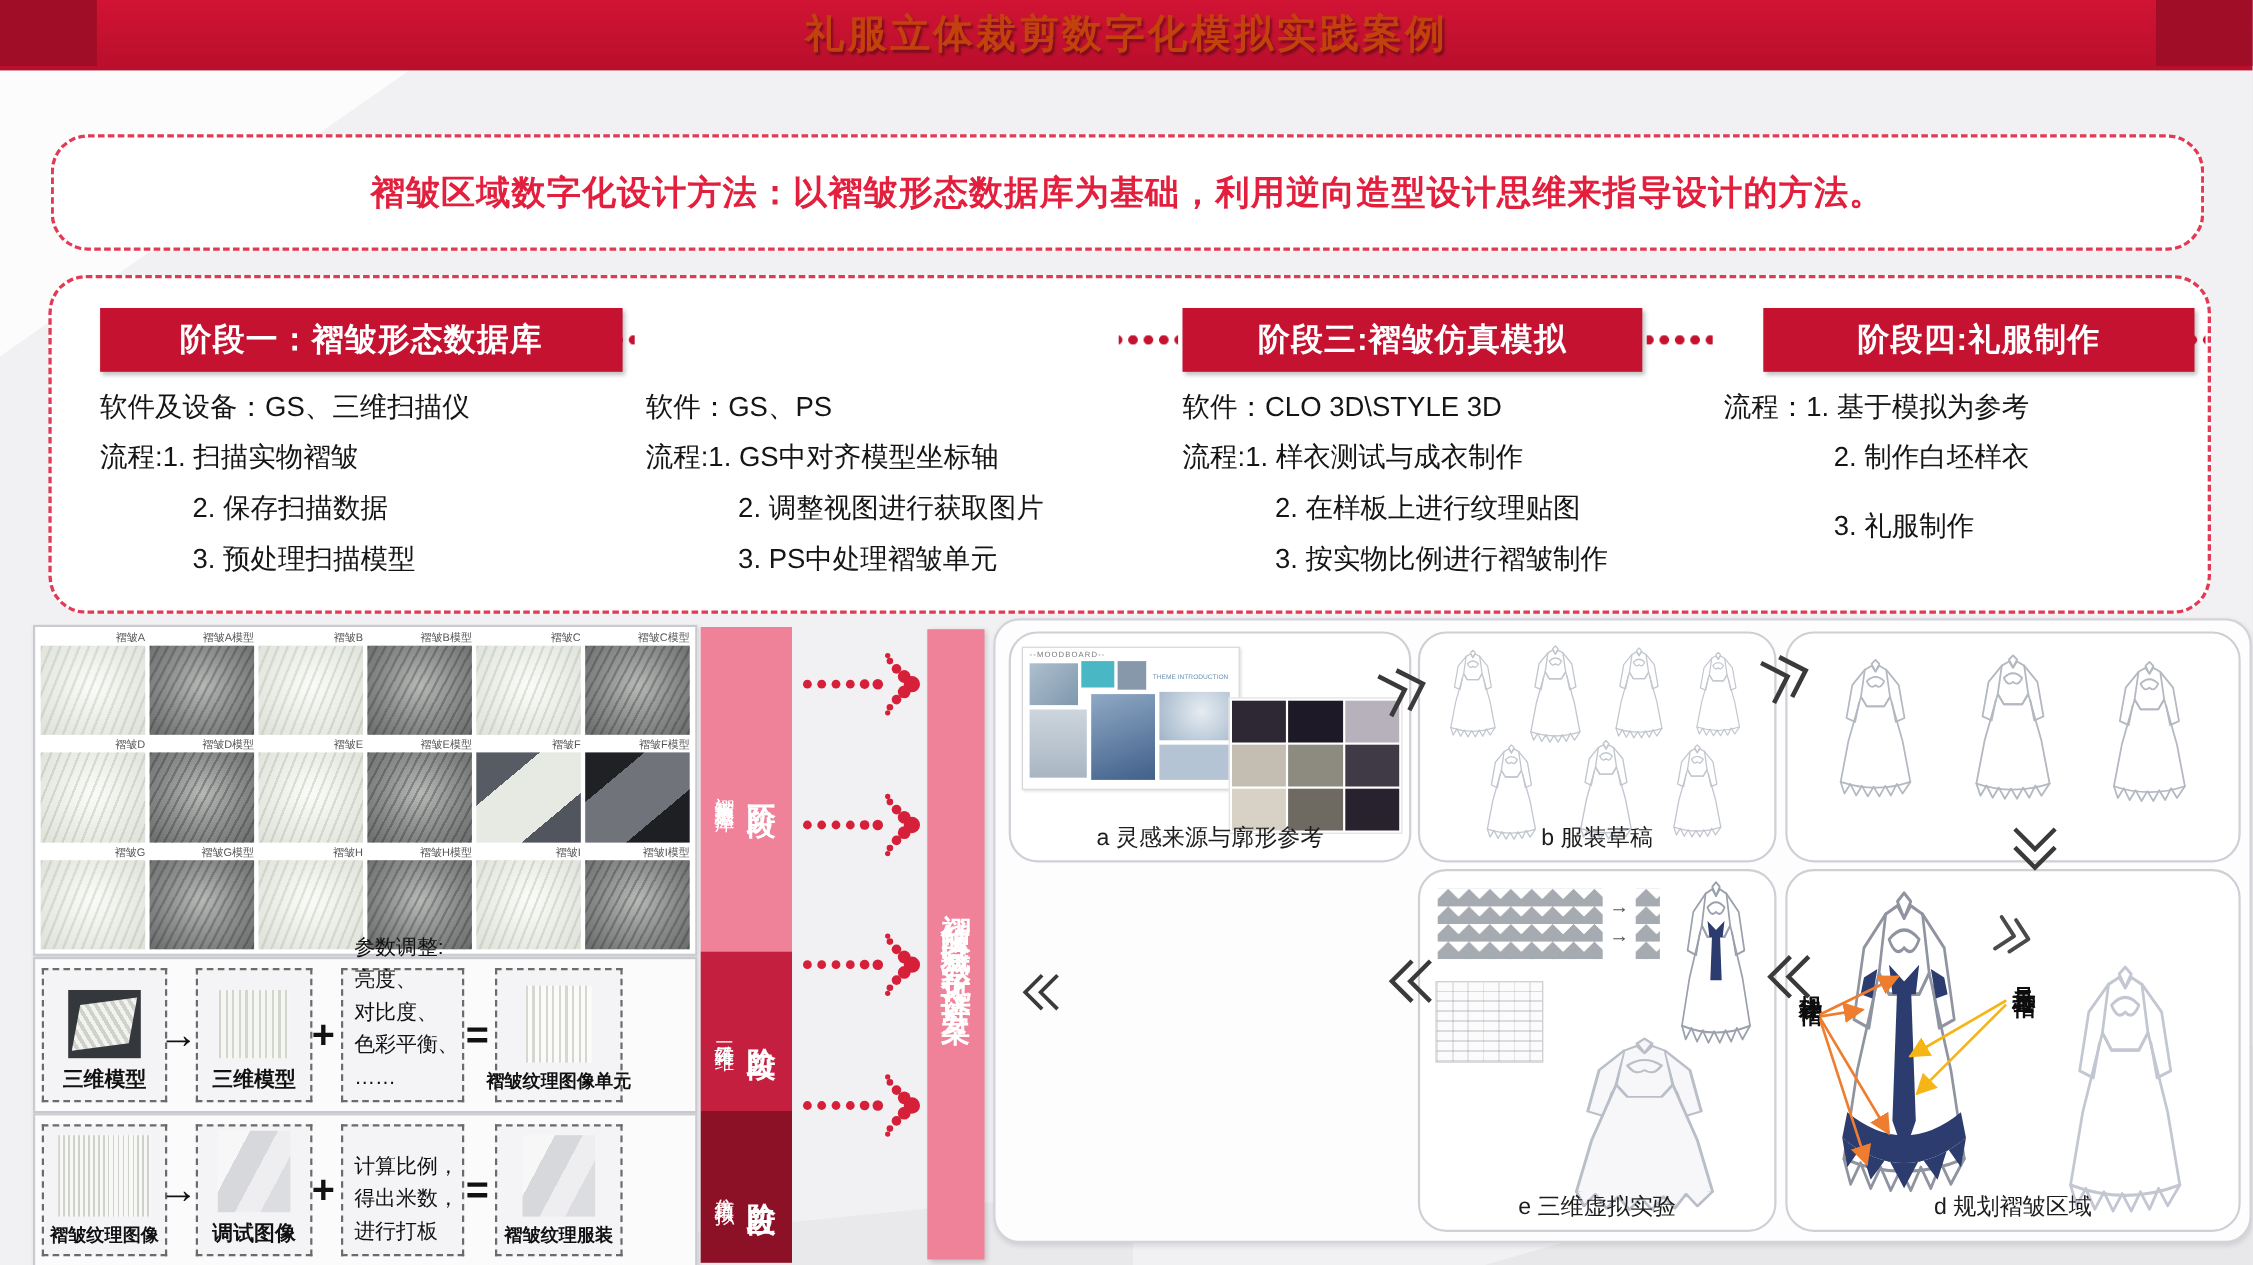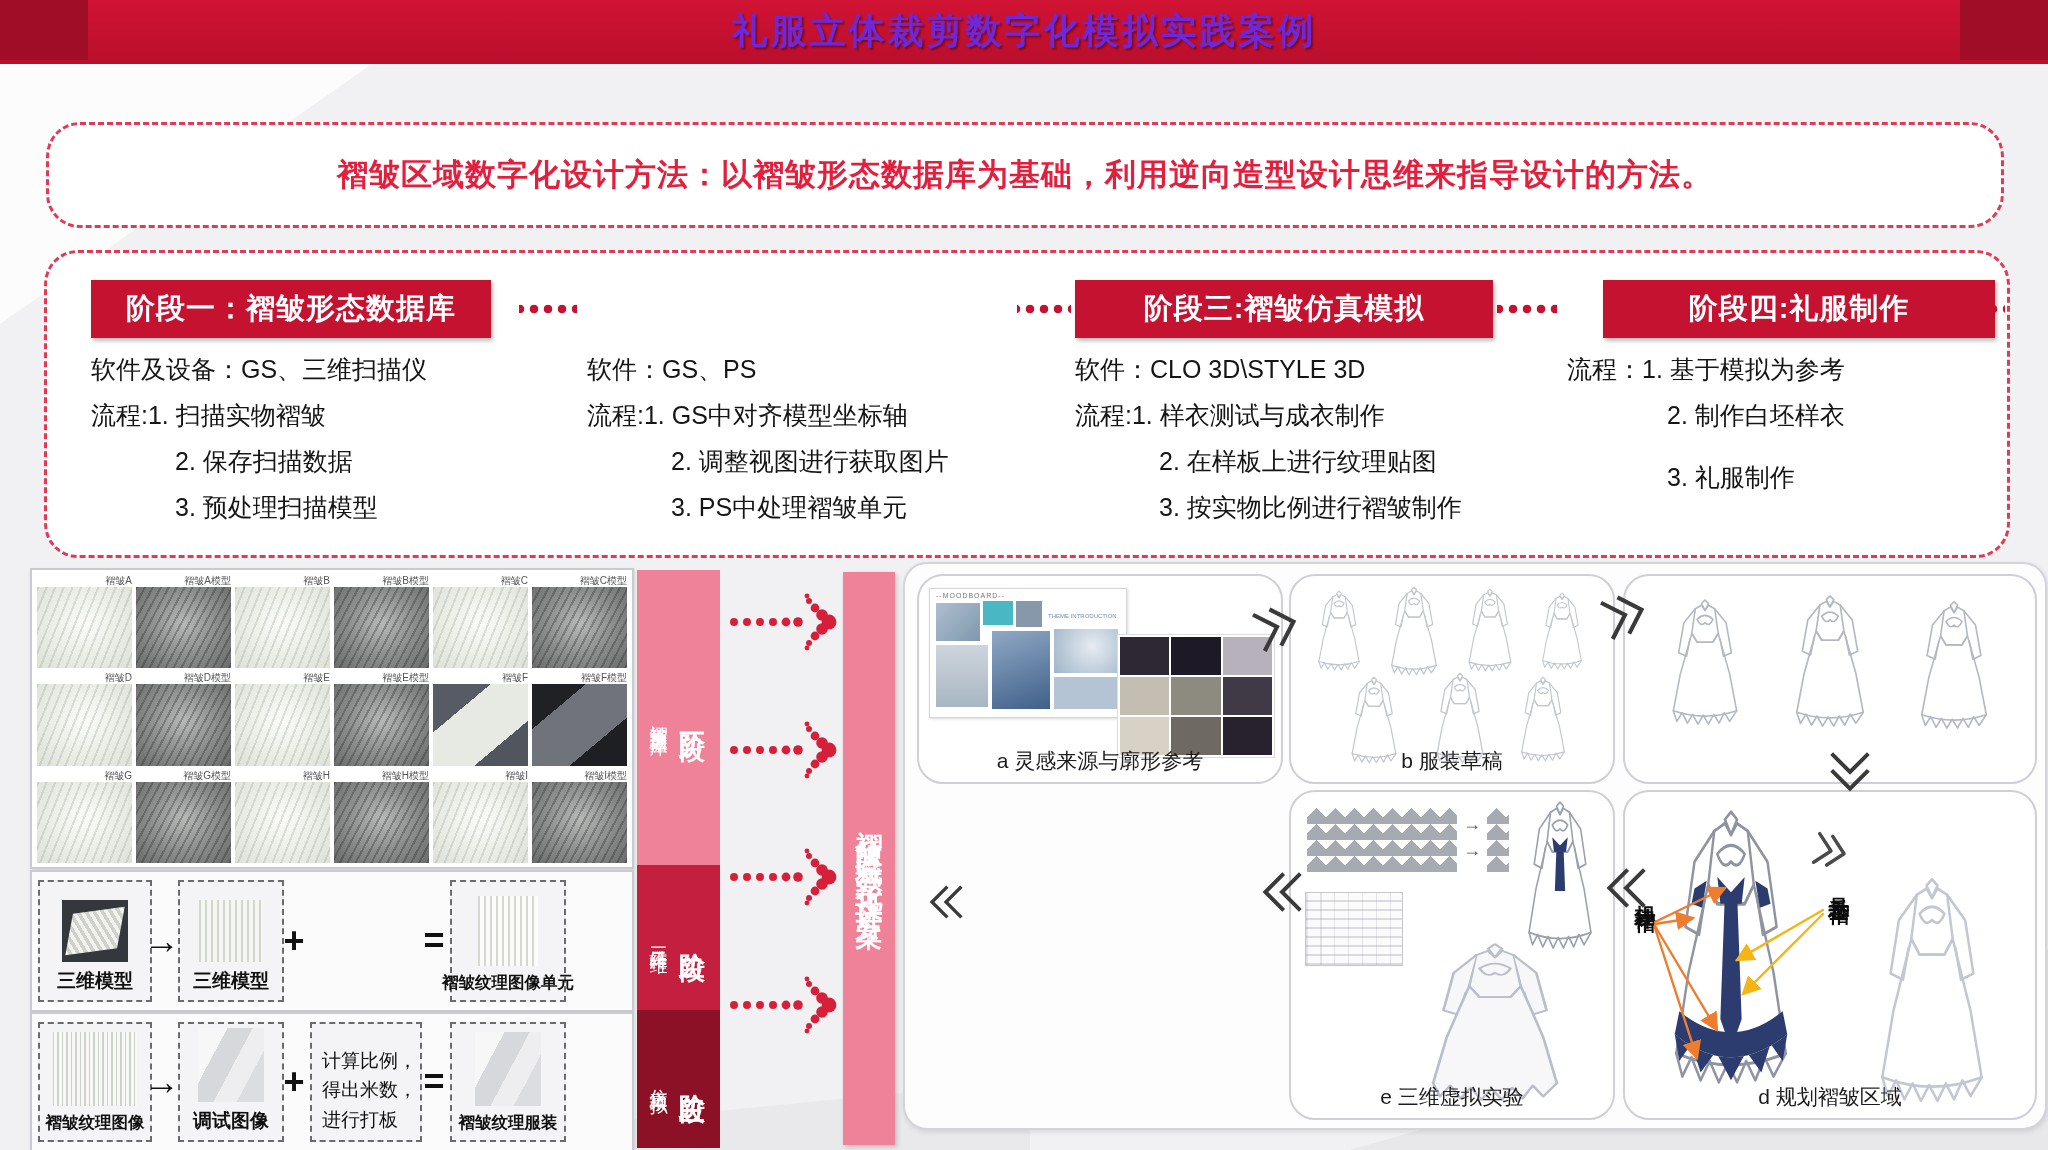--- a/index.html
+++ b/index.html
@@ -8,21 +8,21 @@
   .abs{position:absolute;}
   
   .deco{position:absolute;pointer-events:none;}
   .deco.d1{left:0;top:64px;width:620px;height:260px;background:rgba(255,255,255,.75);clip-path:polygon(0 0,60% 0,0 100%);}
   .deco.d2{left:1350px;top:950px;width:698px;height:200px;background:rgba(120,120,130,.07);clip-path:polygon(100% 0,100% 100%,0 100%);}
   .deco.d3{left:330px;top:1080px;width:700px;height:70px;background:rgba(120,120,130,.06);clip-path:polygon(0 100%,100% 0,100% 100%);}
   
   .banner{left:0;top:0;width:2048px;height:64px;background:linear-gradient(#d11334,#b90f2c);}
   .banner-edge{top:0;width:88px;height:60px;background:#9f0d26;}
   .banner-title{left:0;top:0;width:2048px;height:64px;line-height:62px;text-align:center;
-    color:#6d28d9;font-size:36px;font-weight:bold;letter-spacing:3px;text-shadow:2px 2px 2px rgba(0,0,0,.35);}
+    color:#c2410c;font-size:36px;font-weight:bold;letter-spacing:3px;text-shadow:2px 2px 2px rgba(0,0,0,.35);}
   
   .methodbox{left:46px;top:122px;width:1952px;height:100px;background:#fff;border:3px dashed #e23a55;
     border-radius:34px;display:flex;align-items:center;justify-content:center;}
   .methodtext{color:#e31f3e;font-size:31px;font-weight:bold;letter-spacing:1px;}
   
   .stagebox{left:44px;top:250px;width:1960px;height:302px;background:#fff;border:3px dashed #e23a55;border-radius:34px;}
   .sheader{position:absolute;top:27px;height:58px;background:#c41230;color:#fff;font-weight:bold;
     font-size:29px;display:flex;align-items:center;justify-content:center;letter-spacing:1px;
     box-shadow:2px 3px 4px rgba(0,0,0,.25);}
   .sdots{position:absolute;top:51px;height:10px;
@@ -157,21 +157,21 @@
     <div class="abs banner-edge" style="left:0"></div>
     <div class="abs banner-edge" style="right:0"></div>
   </div>
   <div class="abs banner-title">礼服立体裁剪数字化模拟实践案例</div>
 
   <div class="abs methodbox">
     <div class="methodtext">褶皱区域数字化设计方法：以褶皱形态数据库为基础，利用逆向造型设计思维来指导设计的方法。</div>
   </div>
 
   <div class="abs stagebox">
-    <div class="sheader" style="left:44px;width:400px">阶段一：褶皱形态数据库</div>
+    <div class="sheader" style="left:44px;width:475px">阶段一：褶皱形态数据库</div>
     <div class="sdots" style="left:472px;width:58px"></div>
     <div class="sdots" style="left:970px;width:54px"></div>
     <div class="sheader" style="left:1028px;width:418px">阶段三:褶皱仿真模拟</div>
     <div class="sdots" style="left:1450px;width:60px"></div>
     <div class="sheader" style="left:1556px;width:392px">阶段四:礼服制作</div>
     <div class="sdots" style="left:1934px;width:24px"></div>
 
     <div class="sline" style="left:44px;top:100px">软件及设备：GS、三维扫描仪</div>
     <div class="sline" style="left:44px;top:146px">流程:1. 扫描实物褶皱</div>
     <div class="sline" style="left:128px;top:192px">2. 保存扫描数据</div>
@@ -275,20 +275,29 @@
           <i></i>
         </div>
       <div class="flabel">三维模型</div>
     </div>
     <div class="op" style="left:118px;width:24px">→</div>
     <div class="dbox" style="left:146px;width:102px">
       <div class="fimg img-streak"></div>
       <div class="flabel">三维模型</div>
     </div>
     <div class="op" style="left:250px;width:24px">+</div>
+    <div class="dbox" style="left:278px;width:108px">
+      <div class="ptext">
+        <div>参数调整:</div>
+        <div>亮度、</div>
+        <div>对比度、</div>
+        <div>色彩平衡、</div>
+        <div>……</div>
+      </div>
+    </div>
     <div class="op" style="left:390px;width:24px">=</div>
     <div class="dbox" style="left:418px;width:112px">
       <div class="fimg img-streak tall"></div>
       <div class="flabel small">褶皱纹理图像单元</div>
     </div>
   </div>
 
   <div class="abs flowrow" style="left:30px;top:1012px;width:600px;height:136px">
     <div class="dbox" style="left:6px;width:110px">
       <div class="fimg img-ruffle"></div>

